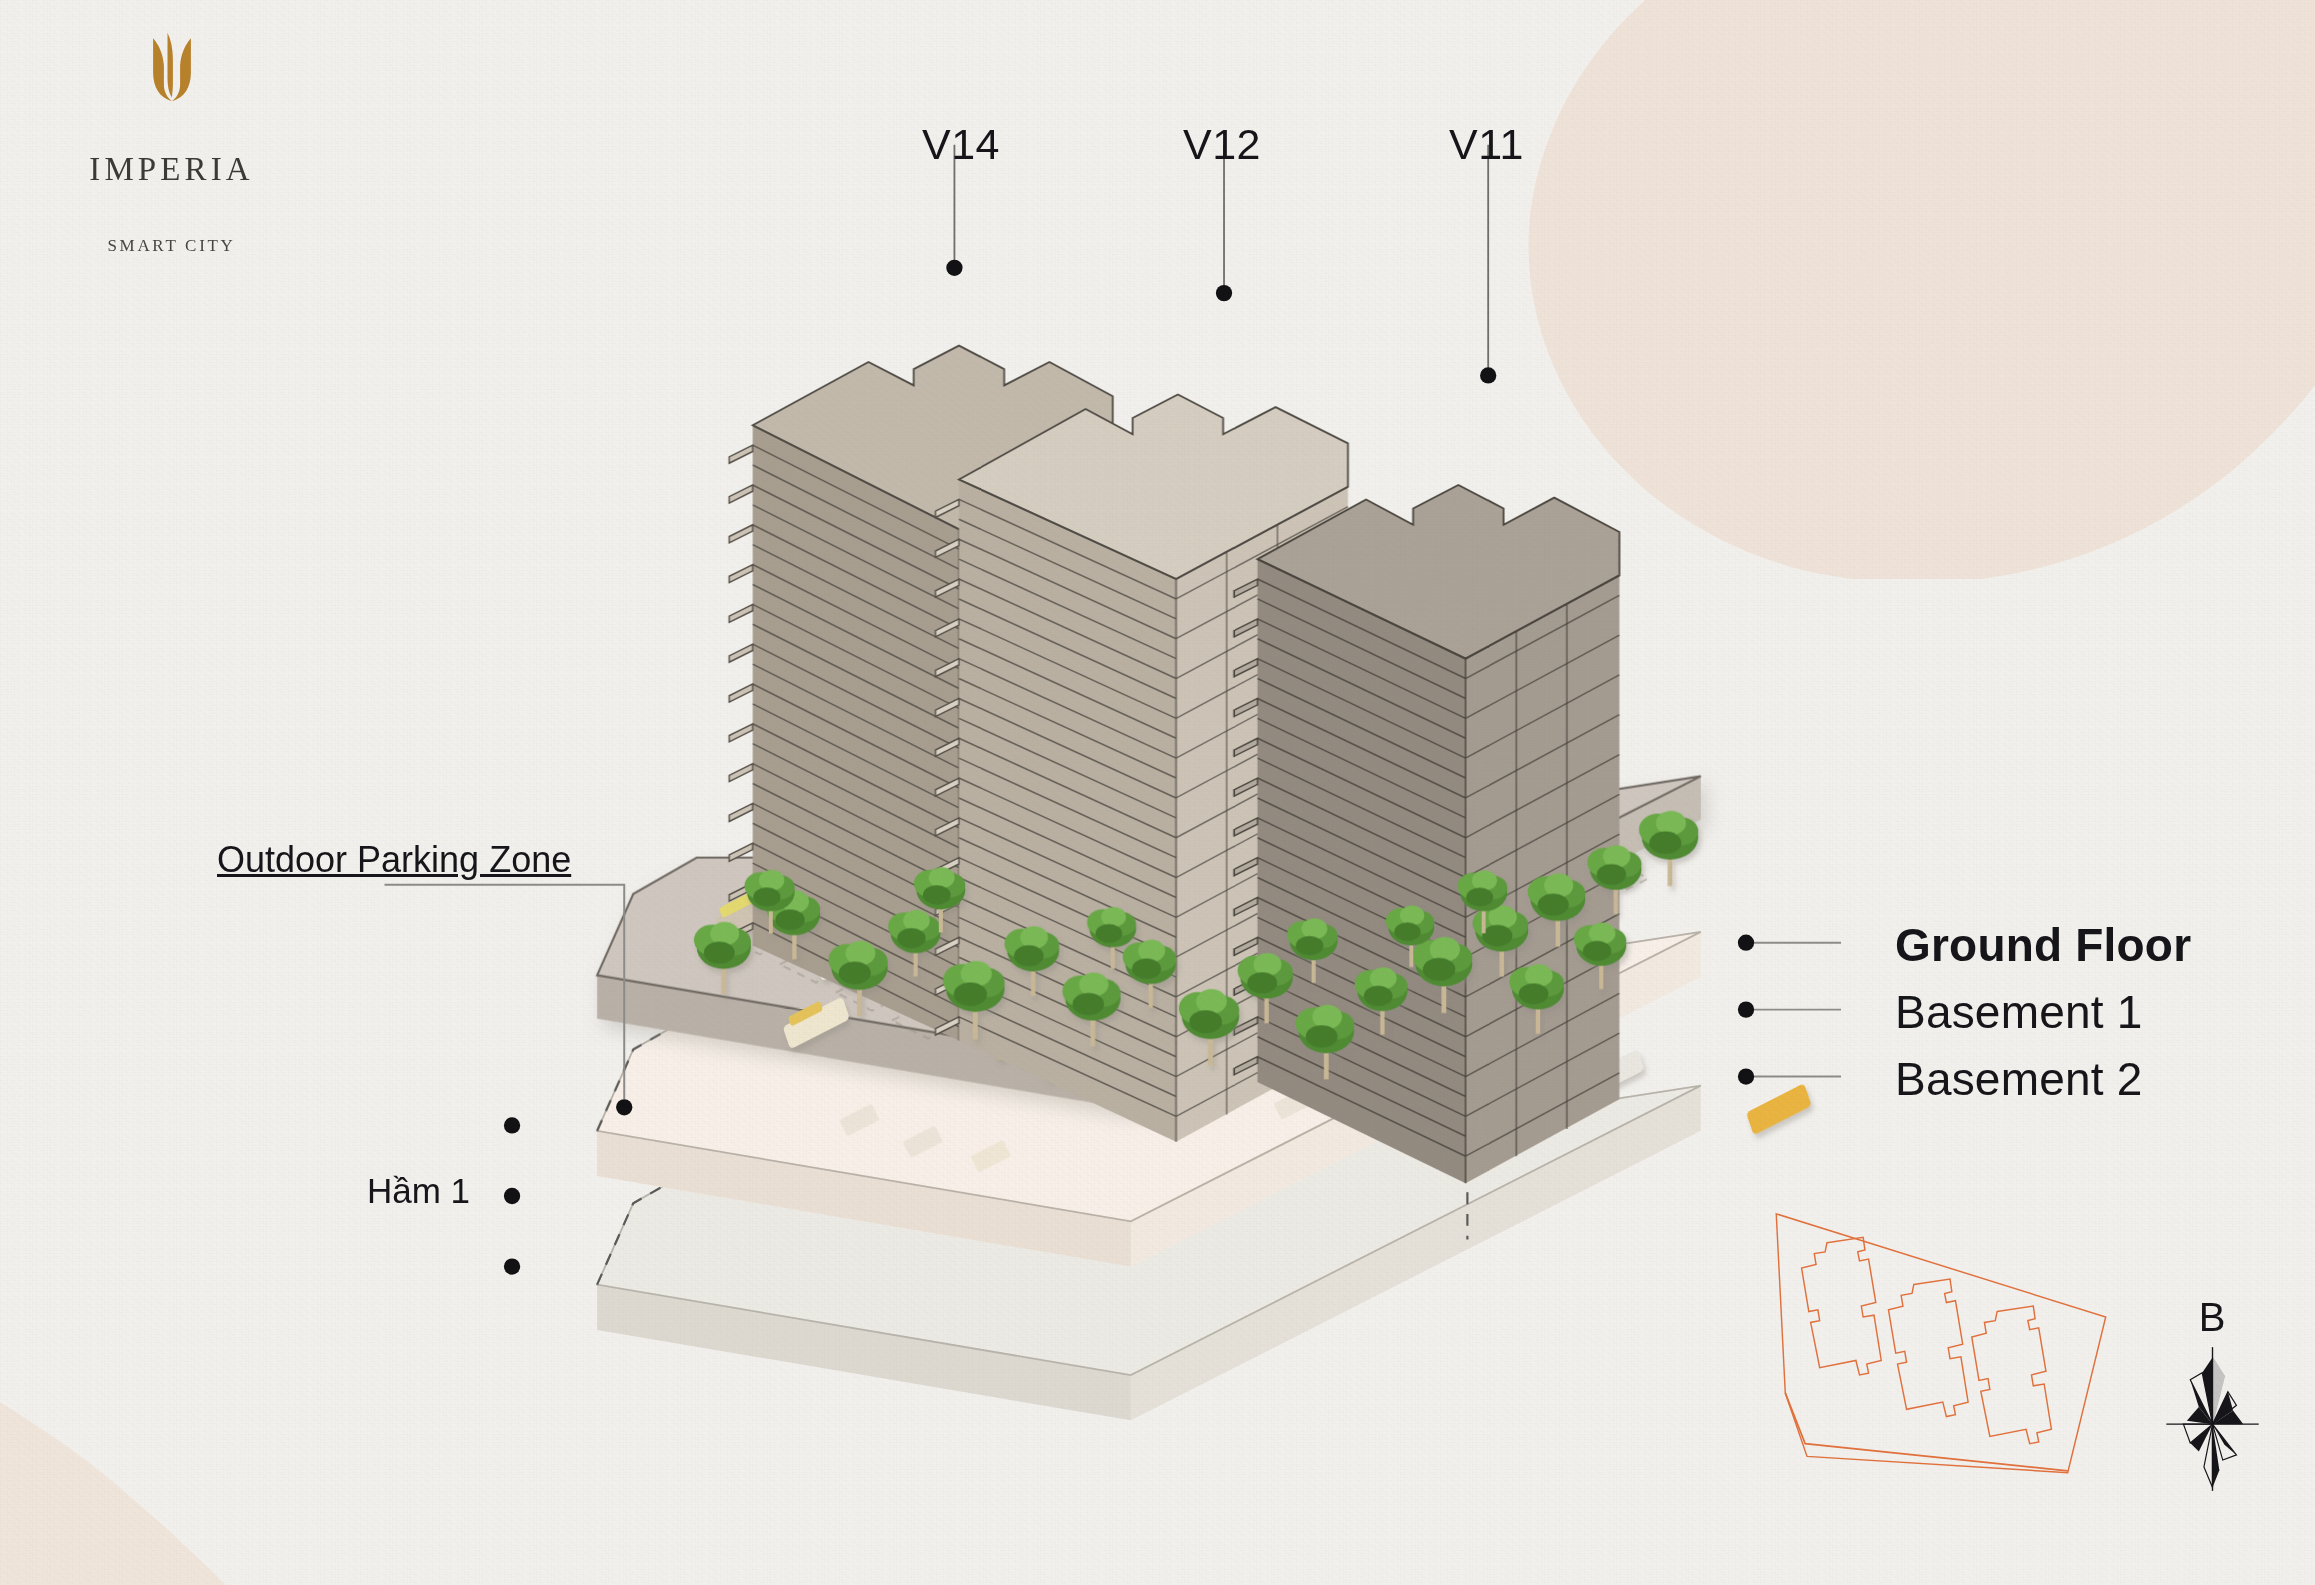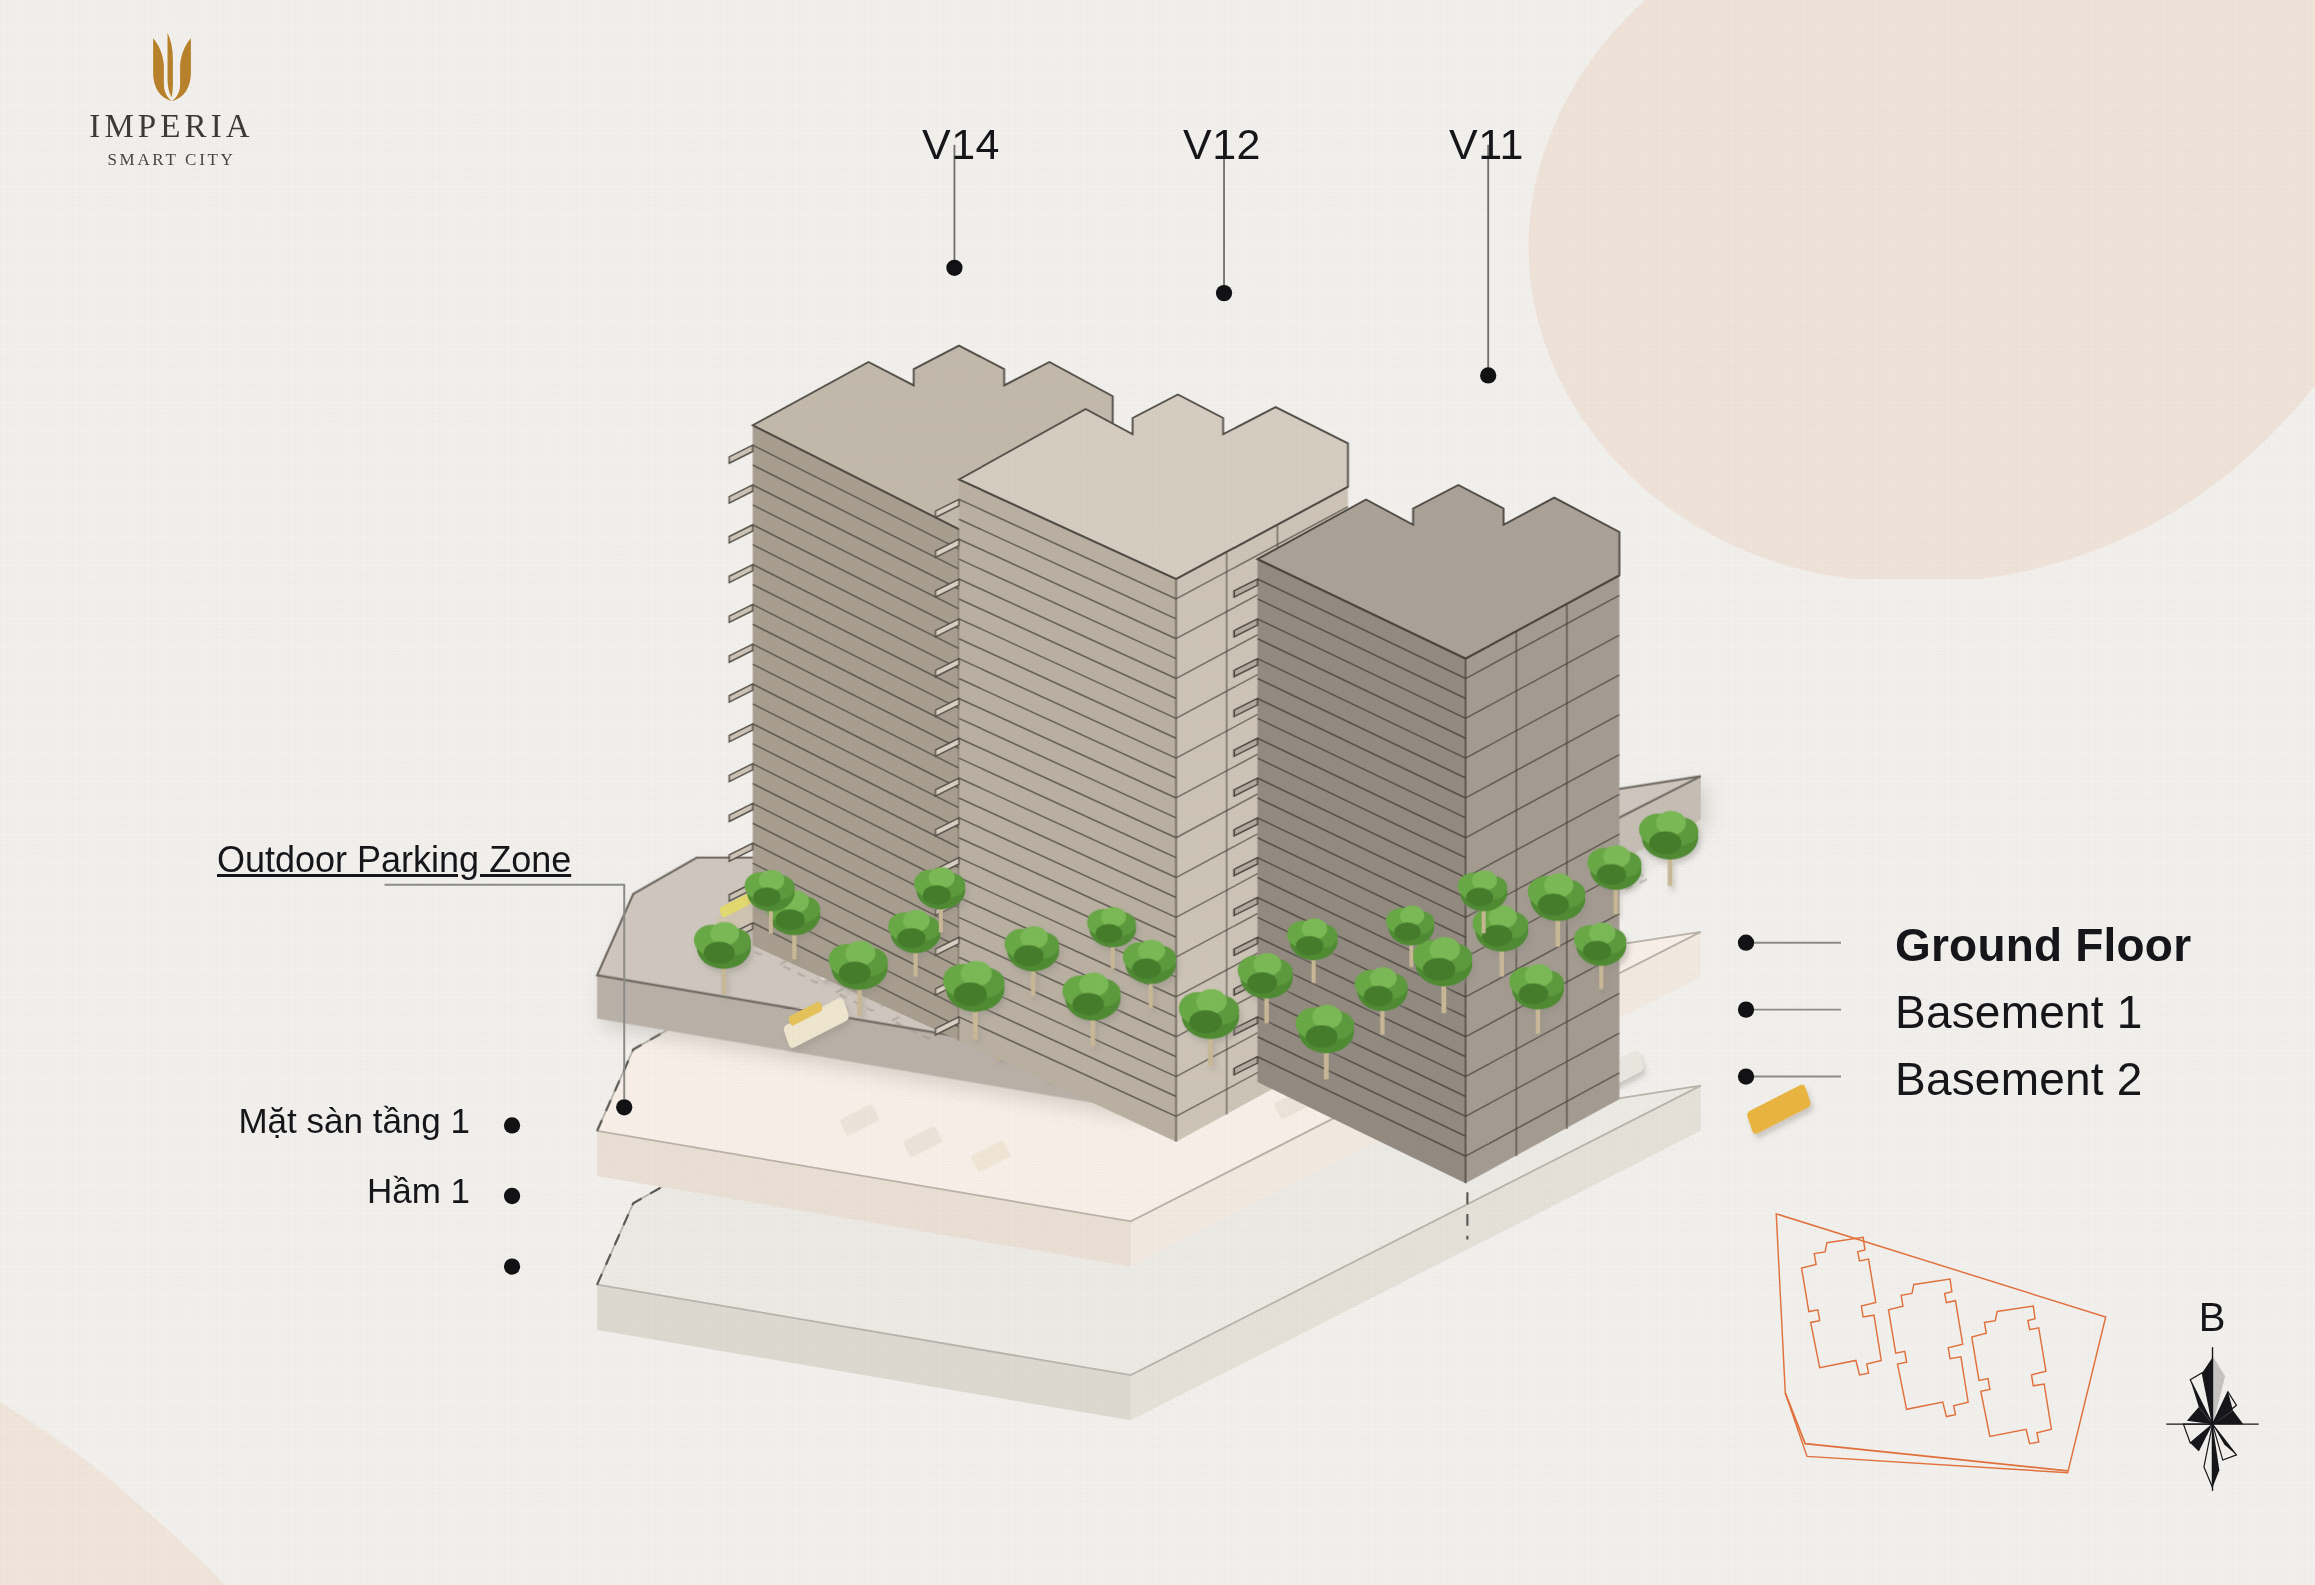--- a/index.html
+++ b/index.html
@@ -27,21 +27,21 @@
       repeating-linear-gradient(90deg, rgba(140,130,118,.030) 0 0.9px, transparent 0.9px 3.6px),
       repeating-linear-gradient(37deg, rgba(160,150,138,.022) 0 1.8px, transparent 1.8px 6.3px);
   }
   
   .blob { position:absolute; z-index:0; pointer-events:none; }
   #blob-tr { top:-163px; right:-109px; width:923px; height:742px; }
   #blob-bl { left:-271px; bottom:-235px; width:688px; height:561px; }
 
   
   #logo { position:absolute; left:54px; top:31px; width:235px; z-index:6;
-          display:flex; flex-direction:column; align-items:center; }
+          display:flex; flex-direction:column; align-items:center;gap:43px; }
   #logo-mark { width:62px; height:72px; }
   #logo-word { font-family:"Liberation Serif", serif; font-size:33px; letter-spacing:4.1px;
                color:#3b3a38; margin-top:7.2px; line-height:1; }
   #logo-sub  { font-family:"Liberation Serif", serif; font-size:17px; letter-spacing:2.7px;
                color:#47453f; margin-top:8px; line-height:1; }
 
   
   #scene { position:absolute; inset:0; z-index:2; }
 
   
@@ -523,21 +523,20 @@
   <div class="anno tower-label" style="left:913px; top:120px;margin-left:9px;">V14</div>
   <div class="anno tower-label" style="left:1183px; top:120px;">V12</div>
   <div class="anno tower-label" style="left:1449px; top:120px;">V11</div>
 
   <div class="anno zone-label" style="left:217px; top:839px;">Outdoor Parking Zone</div>
 
   <div class="anno side-label bold" style="left:1895px; top:918px;">Ground Floor</div>
   <div class="anno side-label" style="left:1895px; top:985px;">Basement 1</div>
   <div class="anno side-label" style="left:1895px; top:1052px;">Basement 2</div>
 
-  <div class="anno left-label" style="left:90px; top:1101px; width:380px;">Mặt sàn tầng 1</div>
   <div class="anno left-label" style="left:90px; top:1171px; width:380px;">Hầm 1</div>
 
   <svg id="keyplan" viewBox="0 0 390 330">
     <g fill="none" stroke="#e0703c" stroke-width="1.6">
 
       <path d="M8 14 L372 128 L330 300 L42 282 L18 212 Z"></path>
       <path d="M18 212 L40 268 L330 298" stroke-width="2"></path>
 
       <path d="M64 46 L104 40 L106 54 L98 56 L100 66 L110 64 L118 112 L102 116 L104 128 L116 126
                L124 176 L108 180 L110 190 L100 192 L96 176 L56 184 L46 134 L56 132 L54 120 L44 122 L36 74 L52 70 L50 58 L62 56 Z"></path>

